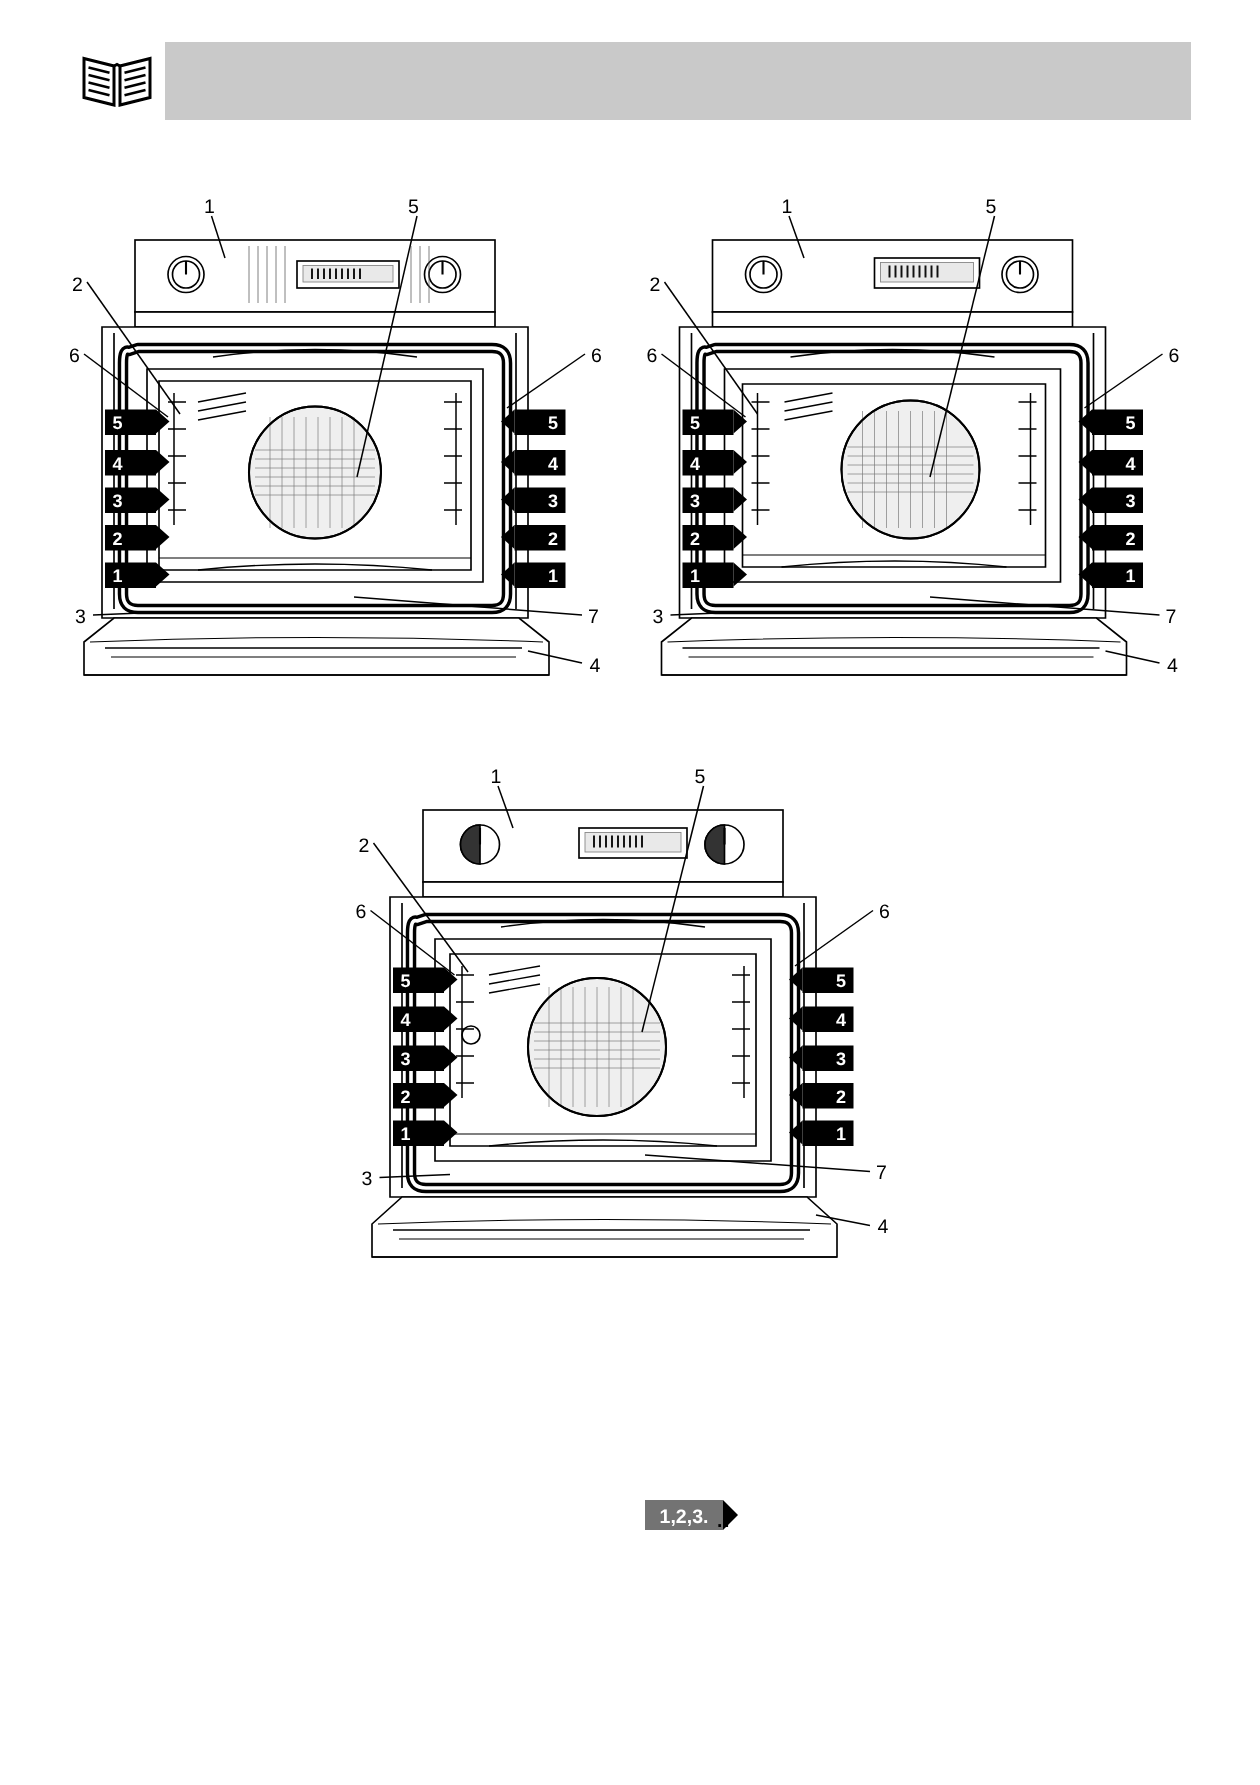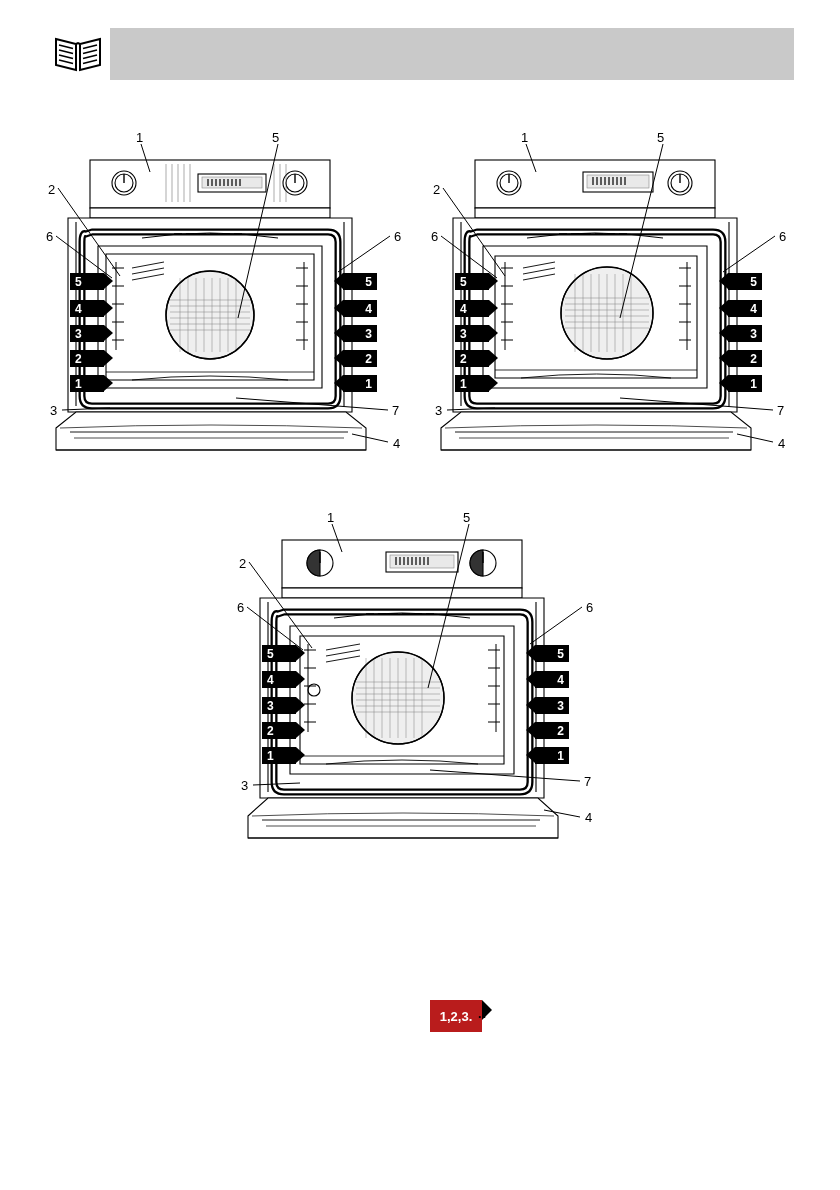--- a/index.html
+++ b/index.html
@@ -18,21 +18,21 @@
   .cnum{position:absolute;font-size:13px;line-height:13px;color:#000;font-family:"Liberation Sans",sans-serif;}
 
   
   .tag{position:absolute;height:17px;width:34px;background:#000;color:#fff;font-size:12px;font-weight:bold;
        display:flex;align-items:center;justify-content:flex-start;padding-left:5px;box-sizing:border-box;}
   .tag.right{justify-content:flex-end;padding-left:0;padding-right:5px;}
   .tag:after{content:"";position:absolute;right:-9px;top:0;border-left:9px solid #000;border-top:8.5px solid transparent;border-bottom:8.5px solid transparent;}
   .tag.right:after{content:"";right:auto;left:-9px;border-left:none;border-right:9px solid #000;}
 
   
-  .legend-tag{position:absolute;left:430px;top:1000px;height:32px;width:52px;background:#b91c1c;color:#fff;font-size:13px;font-weight:bold;
+  .legend-tag{position:absolute;left:430px;top:1000px;height:20px;width:52px;background:#737373;color:#fff;font-size:13px;font-weight:bold;
        display:flex;align-items:center;justify-content:center;letter-spacing:0px;}
   .legend-tag:after{content:"";position:absolute;right:-10px;top:0;border-left:10px solid #000;border-top:10px solid transparent;border-bottom:10px solid transparent;}
   .legend-dots{position:absolute;left:478px;top:1006px;font-size:13px;font-weight:bold;color:#000;letter-spacing:1px;}
 </style>
 </head>
 <body>
 
 <div class="header-band"></div>
 <div class="header-book">
   <svg width="48" height="38" viewBox="0 0 48 38">

